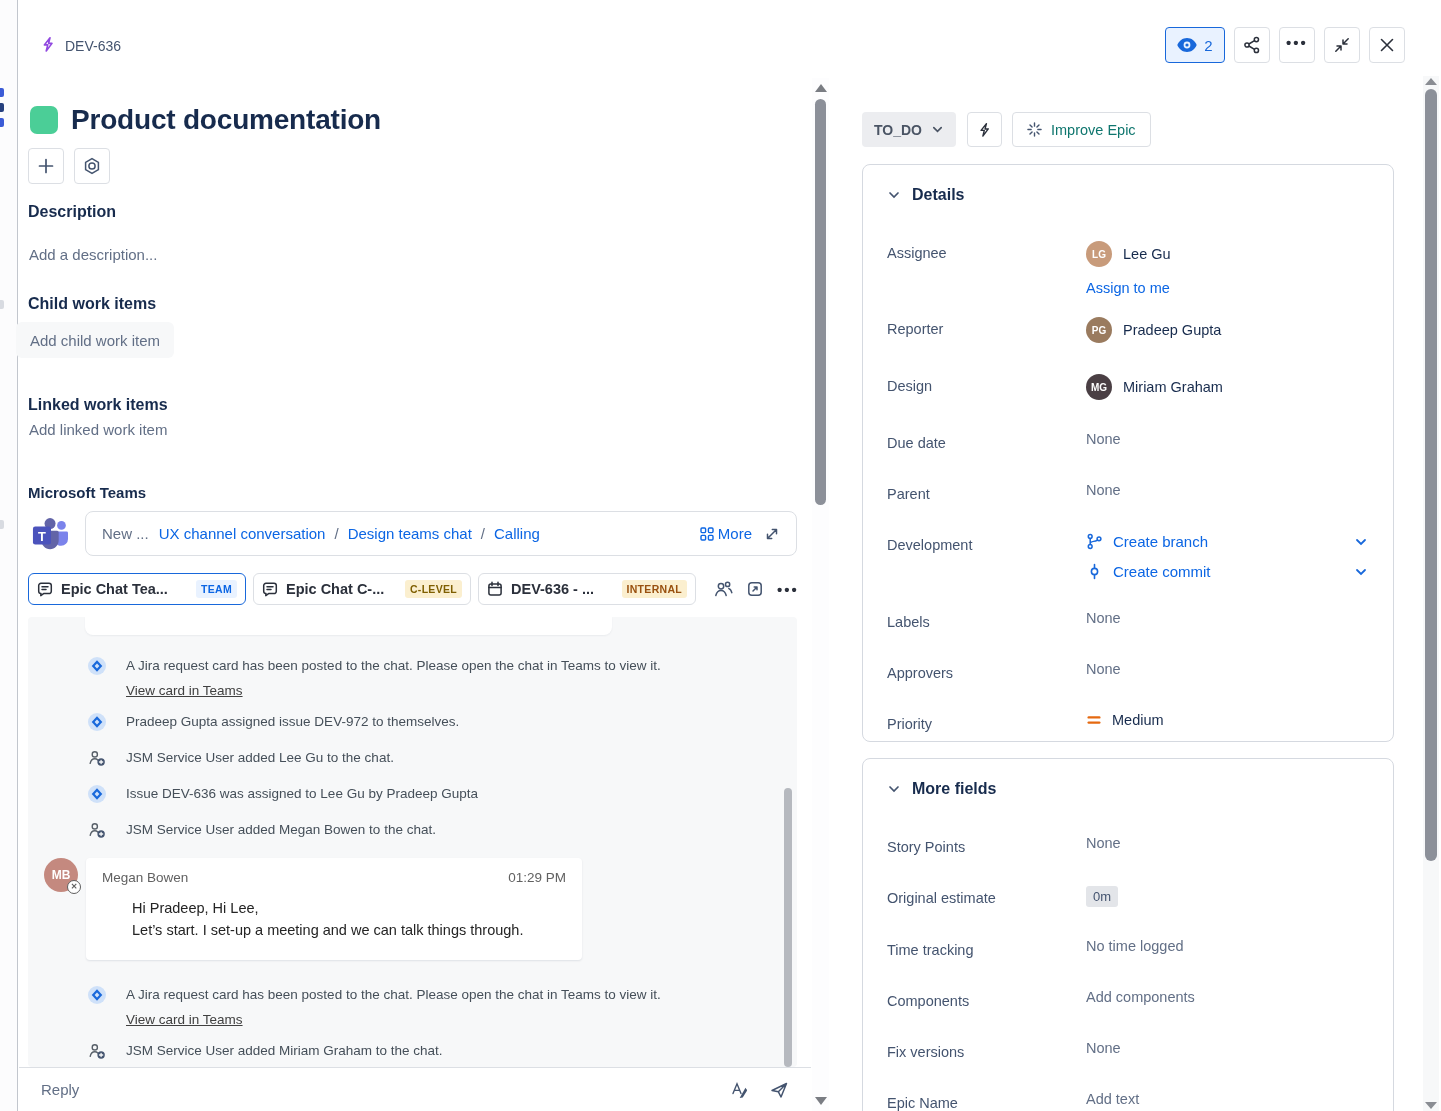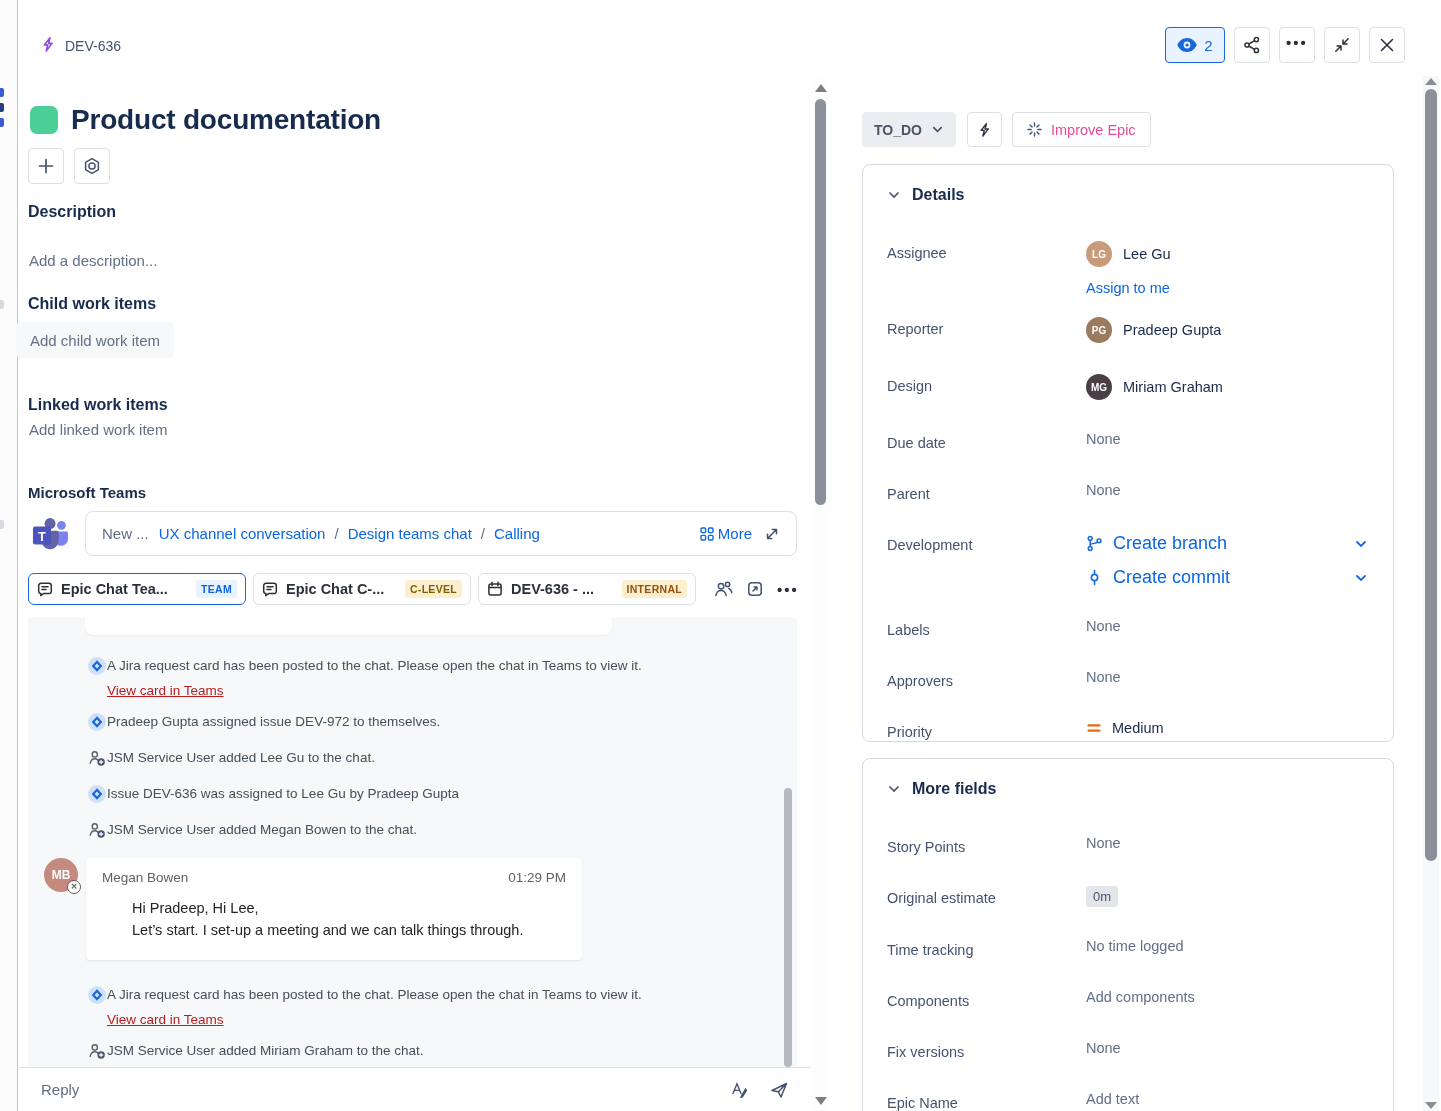--- a/index.html
+++ b/index.html
@@ -19,21 +19,21 @@
   .dots{font-size:15px;font-weight:700;letter-spacing:2px;color:#2B303B;padding-bottom:6px;}
 
   
   .title-row{position:absolute;left:30px;top:104px;display:flex;align-items:center;gap:13px;}
   .title-icon{width:28px;height:28px;border-radius:7px;background:#4BCE97;}
   .page-title{font-size:28px;font-weight:700;color:#172B4D;letter-spacing:-.2px;}
   .quick-actions{position:absolute;left:28px;top:148px;display:flex;gap:10px;}
 
   .sec-h{position:absolute;left:28px;font-size:16px;font-weight:700;color:#172B4D;}
   .sec-p{position:absolute;left:29px;font-size:15px;color:#626F86;cursor:pointer;}
-  .h-desc{top:203px}.p-desc{top:252px}
+  .h-desc{top:203px}.p-desc{top:246px}
   .h-child{top:295px}
   .child-box{position:absolute;left:16px;top:322px;height:36px;display:flex;align-items:center;padding:0 14px;background:#F7F8F9;border-radius:6px;font-size:15px;color:#626F86;cursor:pointer;}
   .h-linked{top:396px}.p-linked{top:421px}
   .h-teams{top:484px;font-size:15px;}
 
   .teams-row{position:absolute;left:32px;top:511px;width:765px;display:flex;align-items:center;gap:15px;}
   .conv-box{flex:1;height:45px;border:1px solid #DCDFE4;border-radius:8px;background:#fff;display:flex;align-items:center;padding:0 16px;font-size:15px;}
   .conv-prefix{color:#626F86;margin-right:10px;}
   .conv-link{color:#0C66E4;cursor:pointer;white-space:nowrap;}
   .conv-sep{color:#626F86;margin:0 9px;}
@@ -49,23 +49,23 @@
   .badge.yellow{background:#FBEFCF;color:#7F5F01;}
   .badge.blue{background:#E9F2FF;color:#0C66E4;}
   .badge.orange{background:#FBEFCF;color:#99500F;}
   .tab-icons{display:flex;align-items:center;gap:13px;margin-left:17px;color:#44546F;}
   .tab-icons>span{cursor:pointer;display:flex;align-items:center;}
 
   
   .chat{position:absolute;left:28px;top:617px;width:769px;height:450px;background:#F7F8F9;border-radius:4px;overflow:hidden;}
   .partial-card{margin-left:57px;width:527px;height:18px;background:#fff;border-radius:0 0 8px 8px;box-shadow:0 1px 2px rgba(9,30,66,.06);}
   #chat-events{padding-top:23px;}
-  .event{display:flex;align-items:flex-start;gap:1px;margin:0 40px 15px 60px;font-size:13.5px;line-height:16px;color:#454F59;}
+  .event{display:flex;align-items:flex-start;gap:20px;margin:0 40px 15px 60px;font-size:13.5px;line-height:16px;color:#454F59;}
   .event .ev-icon{flex:0 0 18px;margin-top:-1px;}
-  .event-link{display:inline-block;margin-top:9px;color:#b91c1c;text-decoration:underline;cursor:pointer;}
+  .event-link{display:inline-block;margin-top:9px;color:#404040;text-decoration:underline;cursor:pointer;}
   .msg-row{display:flex;gap:8px;margin:13px 0 27px 16px;}
   .avatar{width:34px;height:34px;border-radius:50%;flex:0 0 34px;display:flex;align-items:center;justify-content:center;color:#fff;font-size:12px;font-weight:700;position:relative;}
   .presence{position:absolute;right:-3px;bottom:-2px;width:14px;height:14px;border-radius:50%;background:#fff;border:1.5px solid #5f5f5f;color:#5f5f5f;font-size:8px;line-height:11px;text-align:center;font-weight:700;}
   .msg-card{width:496px;background:#fff;border-radius:4px;box-shadow:0 1px 2px rgba(9,30,66,.10);padding:12px 16px 19px;}
   .msg-head{display:flex;justify-content:space-between;font-size:13.5px;color:#616161;}
   .msg-body{margin-top:12px;font-size:14.5px;line-height:22px;color:#242424;margin-left:30px;}
   .chat-thumb{position:absolute;right:5px;top:171px;width:8px;height:279px;border-radius:4px;background:#b6b9bf;cursor:pointer;}
 
   .reply-bar{position:absolute;left:19px;top:1067px;width:792px;height:44px;background:#fff;border-top:1px solid #DCDFE4;display:flex;align-items:center;padding:0 22px;}
   .reply-input{flex:1;font-size:15px;color:#626F86;cursor:text;}
@@ -81,37 +81,37 @@
 
   
   .win-scrollbar{position:absolute;left:1423px;top:76px;width:16px;height:1035px;background:#f7f8f9;}
   .win-scrollbar .sb-up{left:2px;top:2px;border-bottom:7px solid #8a8d93;}
   .win-scrollbar .sb-down{left:2px;bottom:2px;border-top:7px solid #8a8d93;}
   .win-scrollbar .sb-thumb{left:2px;top:13px;width:12px;height:772px;background:#8C9099;}
 
   
   .status-btn{position:absolute;left:862px;top:112px;height:35px;background:#ECEDF0;border:none;border-radius:4px;display:flex;align-items:center;gap:9px;padding:0 12px;font-family:inherit;font-size:14px;font-weight:700;color:#4A5464;cursor:pointer;}
   .bolt-btn{position:absolute;left:967px;top:112px;}
-  .improve-btn{position:absolute;left:1012px;top:112px;height:35px;border:1px solid #DCDFE4;border-radius:4px;background:#fff;display:flex;align-items:center;gap:9px;padding:0 14px;font-family:inherit;font-size:14.5px;color:#ec4899;cursor:pointer;}
+  .improve-btn{position:absolute;left:1012px;top:112px;height:35px;border:1px solid #DCDFE4;border-radius:4px;background:#fff;display:flex;align-items:center;gap:9px;padding:0 14px;font-family:inherit;font-size:14.5px;color:#0f766e;cursor:pointer;}
 
   .card{position:absolute;left:862px;width:532px;background:#fff;border:1px solid #D5D9E0;border-radius:8px;padding:21px 24px;}
   .card.details{top:164px;height:578px;}
   .card.more{top:758px;height:380px;}
   .card-head{display:flex;align-items:center;gap:11px;font-size:16px;font-weight:700;color:#172B4D;cursor:pointer;}
   .rows{margin-top:37px;}
   .f-row{display:flex;align-items:flex-start;margin-bottom:31px;}
   .f-label{width:199px;flex:0 0 199px;font-size:14.5px;color:#44546F;padding-top:4px;}
   .f-value{flex:1;font-size:14.5px;color:#172B4D;}
   .f-value.muted{color:#626F86;}
   .user-chip{display:flex;align-items:center;gap:11px;cursor:pointer;}
   .mini-avatar{width:26px;height:26px;border-radius:50%;display:flex;align-items:center;justify-content:center;color:#fff;font-size:10px;font-weight:700;}
   .assign-link{display:inline-block;margin-top:13px;color:#0C66E4;cursor:pointer;}
   .dev-actions{display:flex;flex-direction:column;gap:13px;}
   .dev-action{display:flex;align-items:center;gap:10px;cursor:pointer;}
-  .dev-action .lbl{color:#0C66E4;font-size:18px;font-weight:500;}
+  .dev-action .lbl{color:#0C66E4;font-size:15px;font-weight:500;}
   .dev-action .spacer{flex:1;}
   .prio{display:flex;align-items:center;gap:10px;cursor:pointer;}
   .chip{display:inline-block;background:#E3E5E9;border-radius:3px;padding:3px 7px;font-size:13px;color:#44546F;}
   .f-row.assignee{margin-bottom:21px;}
   .f-row.dev{margin-bottom:30px;}
 </style>
 </head>
 <body>
 
 <div class="screen">

